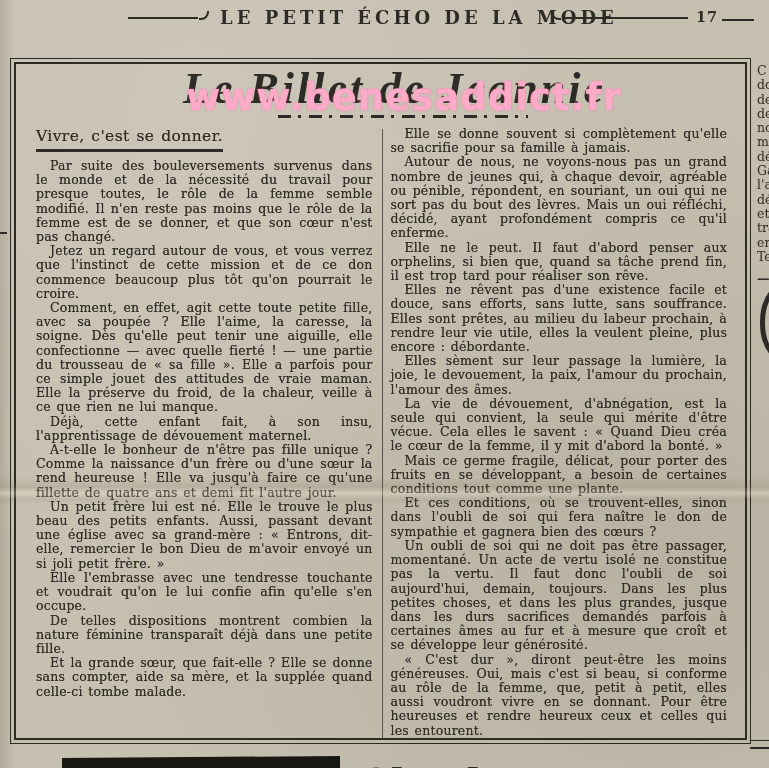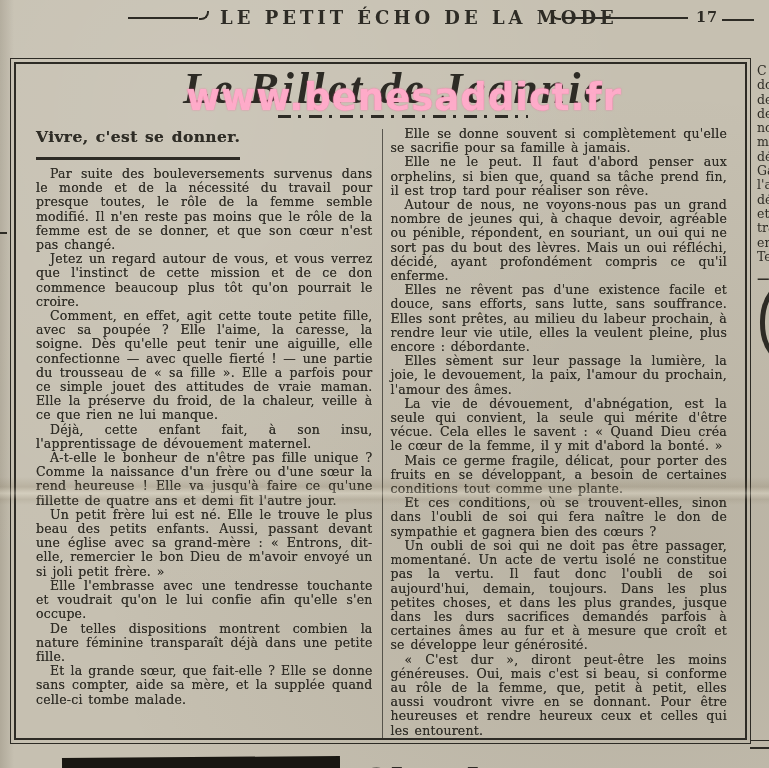--- a/index.html
+++ b/index.html
@@ -37,22 +37,22 @@
     font-family:Liberation Serif, serif;font-style:italic;font-weight:bold;
     font-size:44px;line-height:46px;letter-spacing:3px;}
   .ornament{width:250px;height:3px;margin:3px auto 9px;transform:translateX(22px);
     background:repeating-linear-gradient(90deg,#2d2b25 0 13px,transparent 13px 20px,#2d2b25 20px 23px,transparent 23px 31px);}
 
   .columns{display:flex;padding:0 18px 0 20px;align-items:stretch;}
   .col{flex:1 1 0;font-size:12.5px;line-height:14.2px;text-align:justify;
     letter-spacing:0.2px;word-spacing:1.5px;color:#2f2d26;text-shadow:0 0 0.4px rgba(45,43,37,0.7);}
   .divider{width:1px;margin:2px 8px 0 9px;background:rgba(45,43,37,0.72);}
   .para{margin:0;text-indent:14px;}
-  .section-heading{display:inline-block;margin:0 0 7px 0;padding-bottom:11px;
-    font-size:15.5px;line-height:19px;font-weight:bold;letter-spacing:0.4px;
+  .section-heading{display:inline-block;margin:0 0 7px 0;padding-bottom:3px;
+    font-size:15.5px;line-height:19px;font-weight:normal;letter-spacing:0.4px;
     border-bottom:3.5px solid #2d2b25;text-indent:0;}
 
   
   .watermark{position:absolute;left:186px;top:76px;width:470px;text-align:left;
     font-family:"DejaVu Sans", sans-serif;font-weight:bold;font-size:37px;letter-spacing:1px;
     color:rgba(255,178,205,0.88);
     text-shadow:0 0 1px rgba(246,120,170,0.9), 0 0 2px rgba(246,120,170,0.55);
     pointer-events:none;}
 
   
@@ -107,22 +107,22 @@
             <p class="para">Un petit frère lui est né. Elle le trouve le plus beau des petits enfants. Aussi, passant devant une église avec sa grand-mère : « Entrons, dit-elle, remercier le bon Dieu de m'avoir envoyé un si joli petit frère. »</p>
             <p class="para">Elle l'embrasse avec une tendresse touchante et voudrait qu'on le lui confie afin qu'elle s'en occupe.</p>
             <p class="para">De telles dispositions montrent combien la nature féminine transparaît déjà dans une petite fille.</p>
             <p class="para">Et la grande sœur, que fait-elle ? Elle se donne sans compter, aide sa mère, et la supplée quand celle-ci tombe malade.</p>
           </div>
       </div>
       <div class="divider"></div>
       <div class="col col-right">
         <div>
             <p class="para">Elle se donne souvent si complètement qu'elle se sacrifie pour sa famille à jamais.</p>
+            <p class="para">Autour de nous, ne voyons-nous pas un grand nombre de jeunes qui, à chaque devoir, agréable ou pénible, répondent, en souriant, un oui qui ne sort pas du bout des lèvres. Mais un oui réfléchi, décidé, ayant profondément compris ce qu'il enferme.</p>
             <p class="para">Elle ne le peut. Il faut d'abord penser aux orphelins, si bien que, quand sa tâche prend fin, il est trop tard pour réaliser son rêve.</p>
-            <p class="para">Autour de nous, ne voyons-nous pas un grand nombre de jeunes qui, à chaque devoir, agréable ou pénible, répondent, en souriant, un oui qui ne sort pas du bout des lèvres. Mais un oui réfléchi, décidé, ayant profondément compris ce qu'il enferme.</p>
             <p class="para">Elles ne rêvent pas d'une existence facile et douce, sans efforts, sans lutte, sans souffrance. Elles sont prêtes, au milieu du labeur prochain, à rendre leur vie utile, elles la veulent pleine, plus encore : débordante.</p>
             <p class="para">Elles sèment sur leur passage la lumière, la joie, le devouement, la paix, l'amour du prochain, l'amour des âmes.</p>
             <p class="para">La vie de dévouement, d'abnégation, est la seule qui convient, la seule qui mérite d'être vécue. Cela elles le savent : « Quand Dieu créa le cœur de la femme, il y mit d'abord la bonté. »</p>
             <p class="para">Mais ce germe fragile, délicat, pour porter des fruits en se développant, a besoin de certaines conditions tout comme une plante.</p>
             <p class="para">Et ces conditions, où se trouvent-elles, sinon dans l'oubli de soi qui fera naître le don de sympathie et gagnera bien des cœurs ?</p>
             <p class="para">Un oubli de soi qui ne doit pas être passager, momentané. Un acte de vertu isolé ne constitue pas la vertu. Il faut donc l'oubli de soi aujourd'hui, demain, toujours. Dans les plus petites choses, et dans les plus grandes, jusque dans les durs sacrifices demandés parfois à certaines âmes au fur et à mesure que croît et se développe leur générosité.</p>
             <p class="para">« C'est dur », diront peut-être les moins généreuses. Oui, mais c'est si beau, si conforme au rôle de la femme, que, petit à petit, elles aussi voudront vivre en se donnant. Pour être heureuses et rendre heureux ceux et celles qui les entourent.</p>
           </div>
 
       </div>

